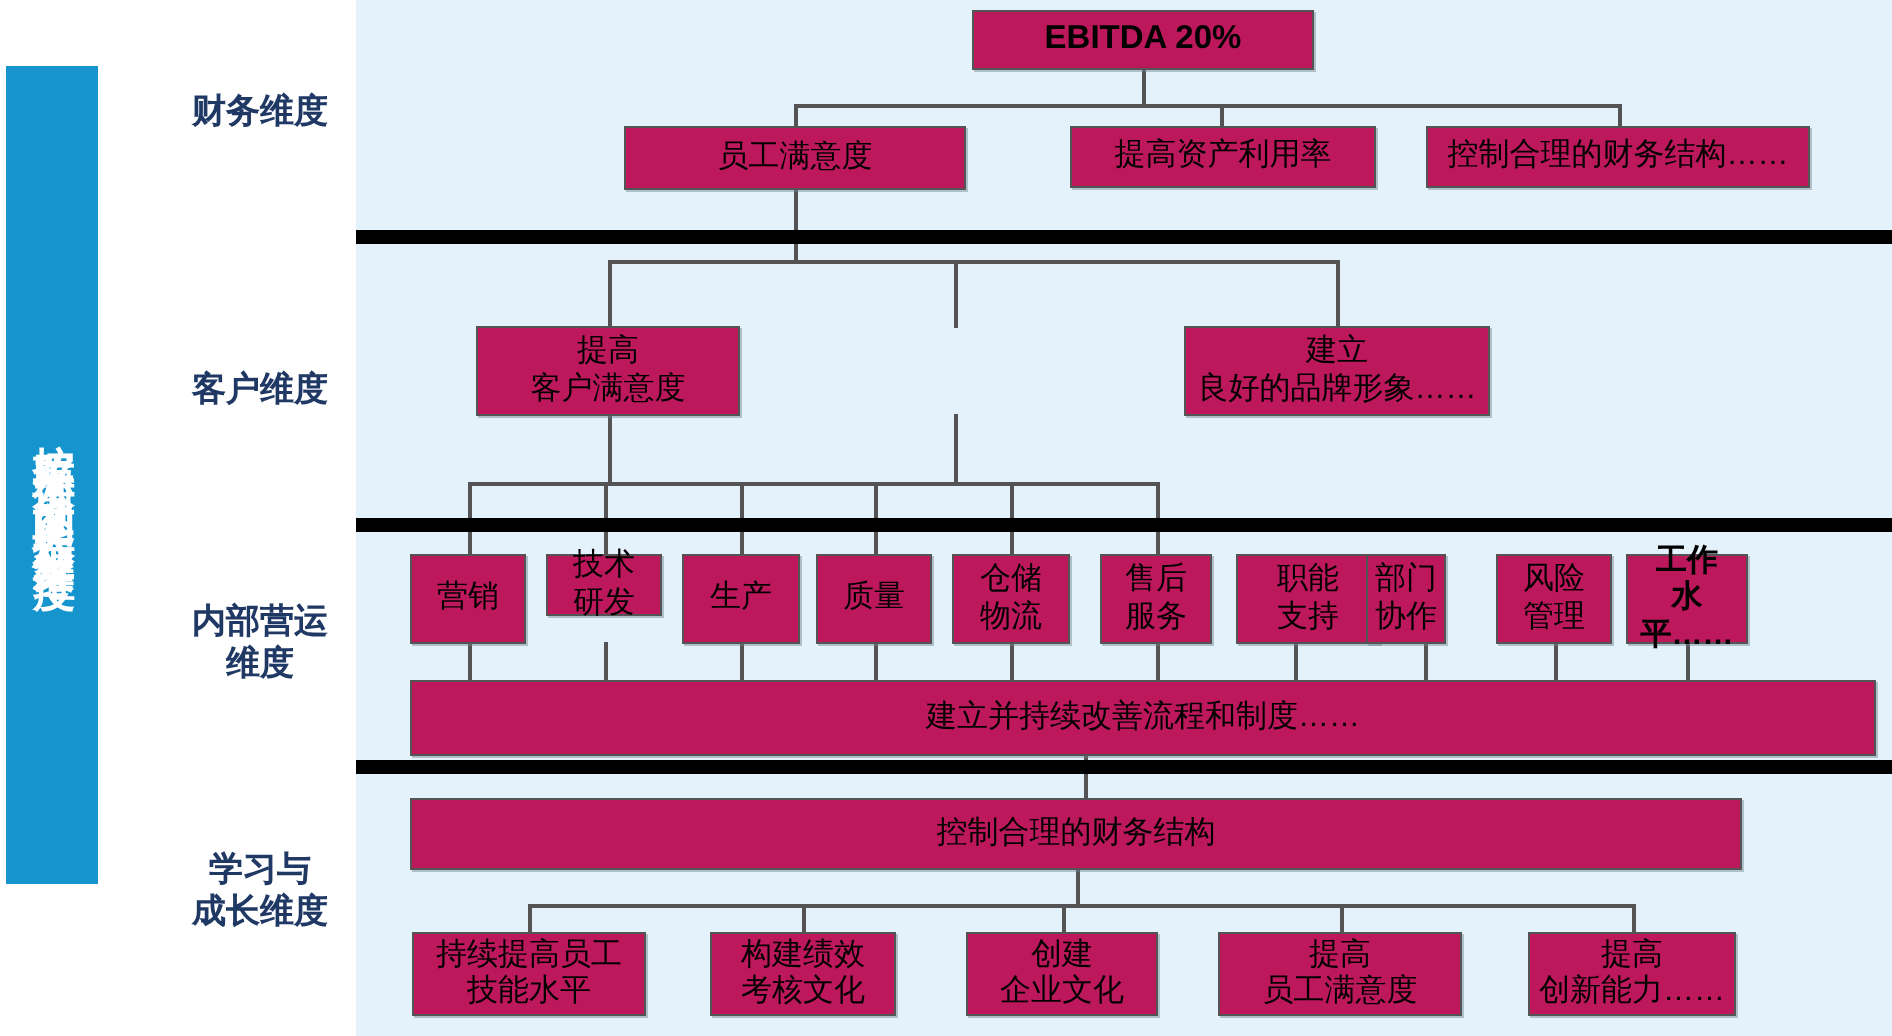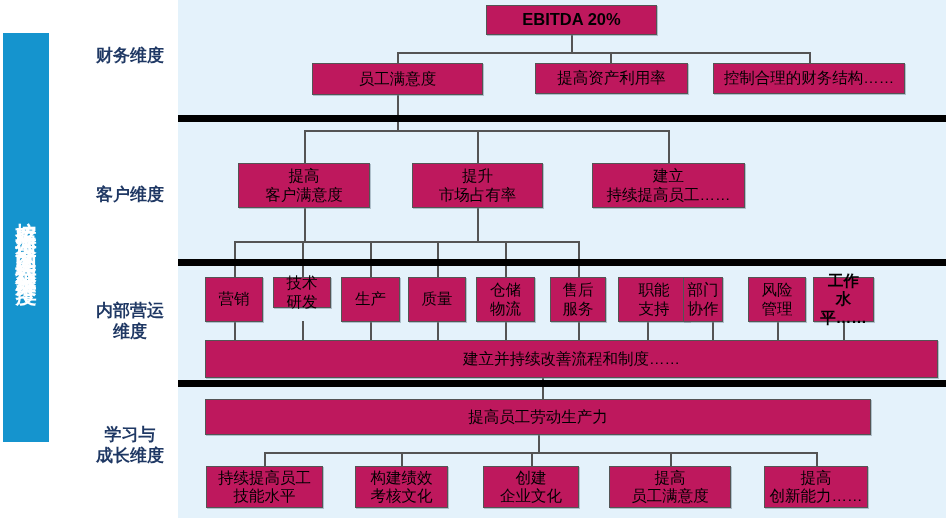--- a/index.html
+++ b/index.html
@@ -105,45 +105,43 @@
   <div class="vl" style="left:670px;top:452px;height:15px;"></div>
   <div class="vl" style="left:816px;top:452px;height:15px;"></div>
 
   <div class="box bold" style="left:486px;top:5px;width:171px;height:30px;">EBITDA 20%</div>
   <div class="box" style="left:312px;top:63px;width:171px;height:32px;">员工满意度</div>
   <div class="box" style="left:535px;top:63px;width:153px;height:31px;">提高资产利用率</div>
   <div class="box" style="left:713px;top:63px;width:192px;height:31px;">控制合理的财务结构……</div>
 
   <div class="box" style="left:238px;top:163px;width:132px;height:45px;">提高
 客户满意度</div>
-  <div class="box" style="left:412px;top:163px;width:131px;height:45px;">提升
-市场占有率</div>
   <div class="box" style="left:592px;top:163px;width:153px;height:45px;">建立
-持续提高员工……</div>
+良好的品牌形象……</div>
 
   <div class="box" style="left:205px;top:277px;width:58px;height:45px;">营销</div>
   <div class="box" style="left:273px;top:277px;width:58px;height:31px;">技术
 研发</div>
   <div class="box" style="left:341px;top:277px;width:59px;height:45px;">生产</div>
   <div class="box" style="left:408px;top:277px;width:58px;height:45px;">质量</div>
   <div class="box" style="left:476px;top:277px;width:59px;height:45px;text-align:center;">仓储
 物流</div>
   <div class="box" style="left:550px;top:277px;width:56px;height:45px;">售后
 服务</div>
   <div class="box" style="left:618px;top:277px;width:72px;height:45px;">职能
 支持</div>
   <div class="box" style="left:683px;top:277px;width:40px;height:45px;">部门
 协作</div>
   <div class="box" style="left:748px;top:277px;width:58px;height:45px;">风险
 管理</div>
   <div class="box" style="left:813px;top:277px;width:61px;height:45px;font-weight:bold;">工作
 水平……</div>
   <div class="box" style="left:205px;top:340px;width:733px;height:38px;">建立并持续改善流程和制度……</div>
 
-  <div class="box" style="left:205px;top:399px;width:666px;height:36px;">提高员工劳动生产力</div>
+  <div class="box" style="left:205px;top:399px;width:666px;height:36px;">控制合理的财务结构</div>
   <div class="box" style="left:206px;top:466px;width:117px;height:42px;">持续提高员工
 技能水平</div>
   <div class="box" style="left:483px;top:466px;width:96px;height:42px;">创建
 企业文化</div>
   <div class="box" style="left:355px;top:466px;width:93px;height:42px;">构建绩效
 考核文化</div>
   <div class="box" style="left:609px;top:466px;width:122px;height:42px;">提高
 员工满意度</div>
   <div class="box" style="left:764px;top:466px;width:104px;height:42px;">提高
 创新能力……</div>

